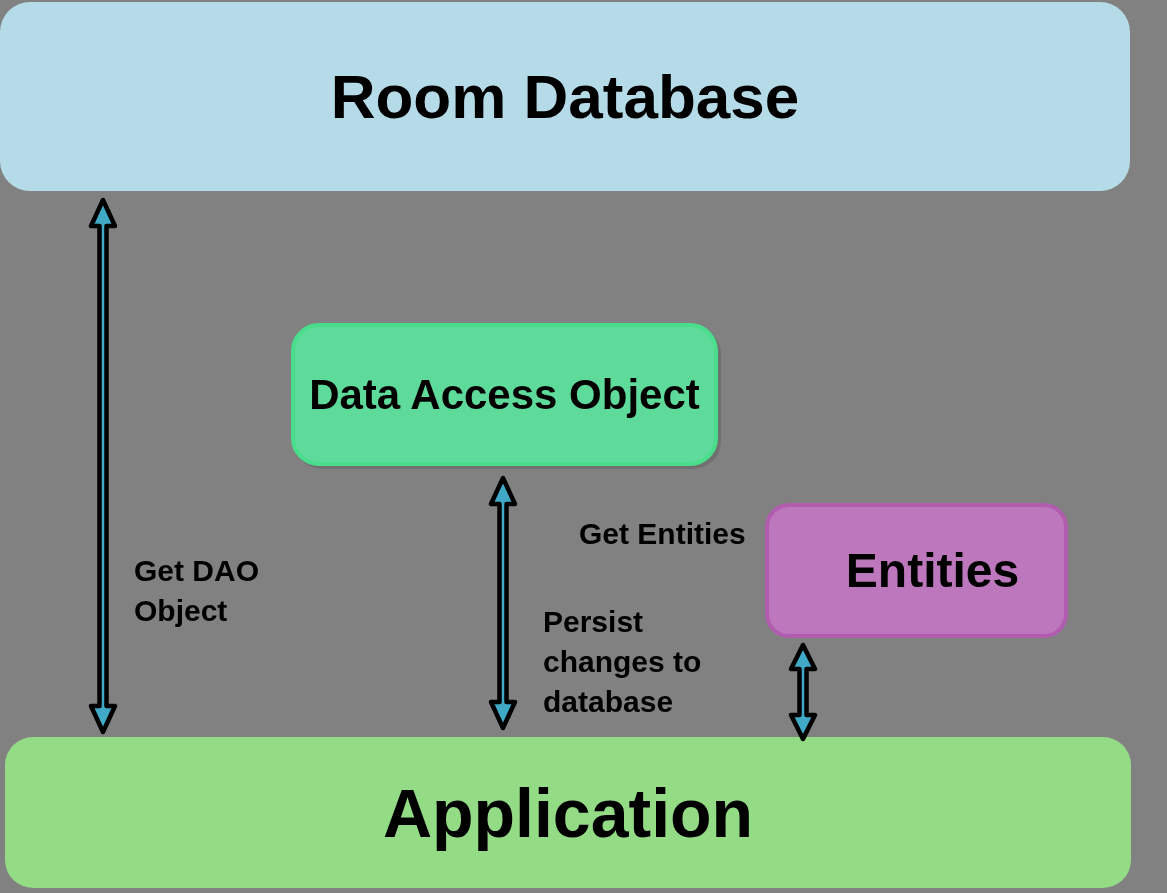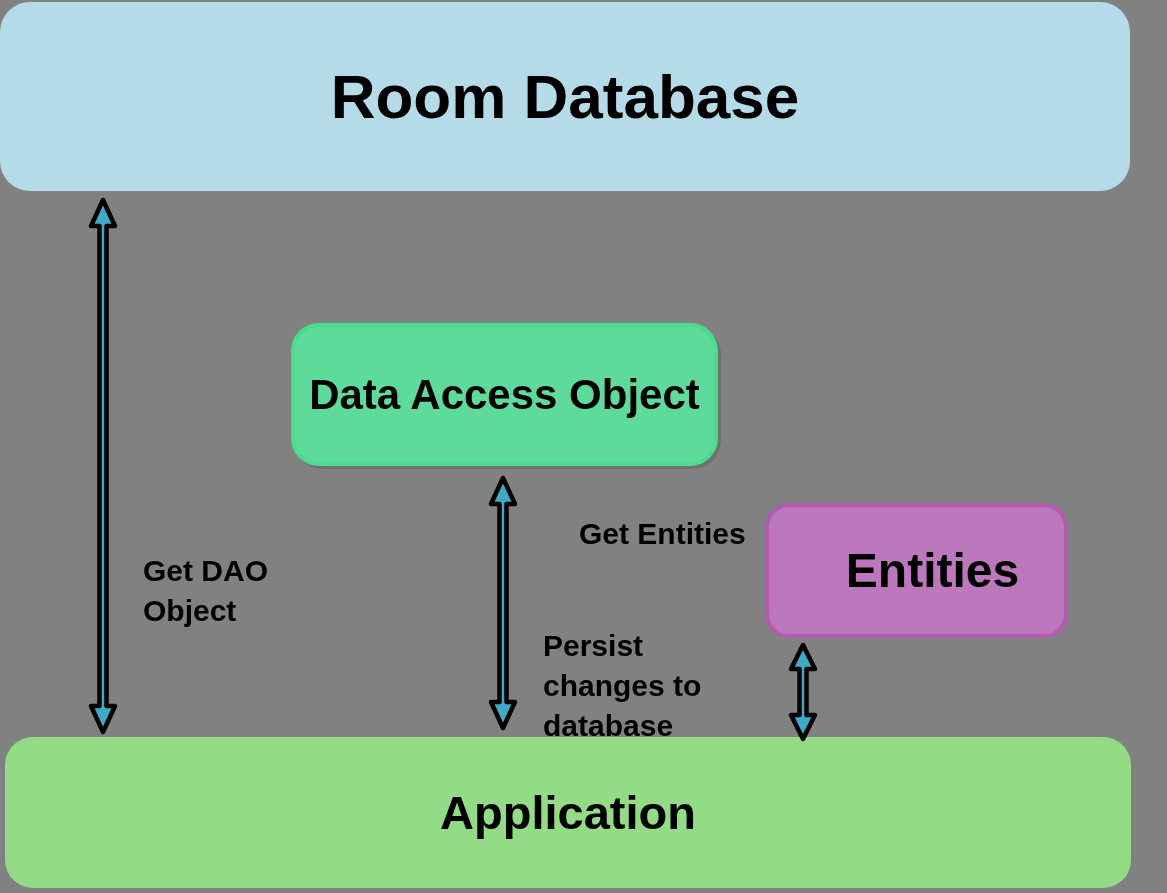--- a/index.html
+++ b/index.html
@@ -49,40 +49,40 @@
     border-radius: 24px;
     border: 4px solid;
     font-size: 48px;
   }
   #application-box {
     left: 5px;
     top: 737px;
     width: 1126px;
     height: 151px;
     border-radius: 28px;
-    font-size: 47px;
+    font-size: 68px;
   }
   .arrow-svg {
     position: absolute;
     overflow: visible;
   }
   #left-arrow   { left: 81px;  top: 194px; }
   #middle-arrow { left: 481px; top: 472px; }
   #right-arrow  { left: 781px; top: 640px; }
   .arrow-label {
     position: absolute;
     font-weight: 700;
     color: #000000;
     font-size: 30px;
     line-height: 40px;
     white-space: pre-line;
   }
-  #get-dao-label      { left: 143px; top: 551px; }
+  #get-dao-label      { left: 134px; top: 551px; }
   #get-entities-label { left: 533px; top: 514px; margin-left: 46px; }
-  #persist-label      { left: 543px; top: 626px; }
+  #persist-label      { left: 543px; top: 602px; }
   #getset-label       { left: 833px; top: 653px; }
 </style>
 </head>
 <body>
 
 <div id="canvas" style="background-color: rgb(129, 129, 129);">
 
   <div class="box" id="room-database-box" style="background-color: rgb(181, 219, 232); border-color: rgb(181, 219, 232);">
     <span>Room Database</span>
   </div>

